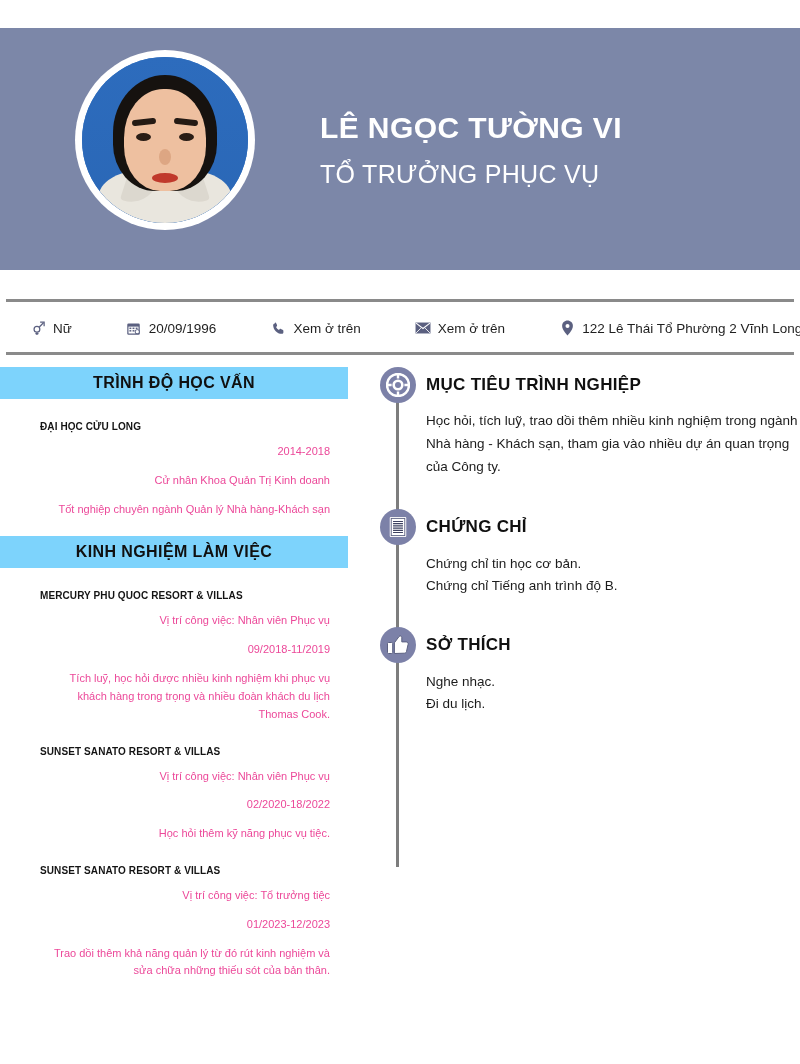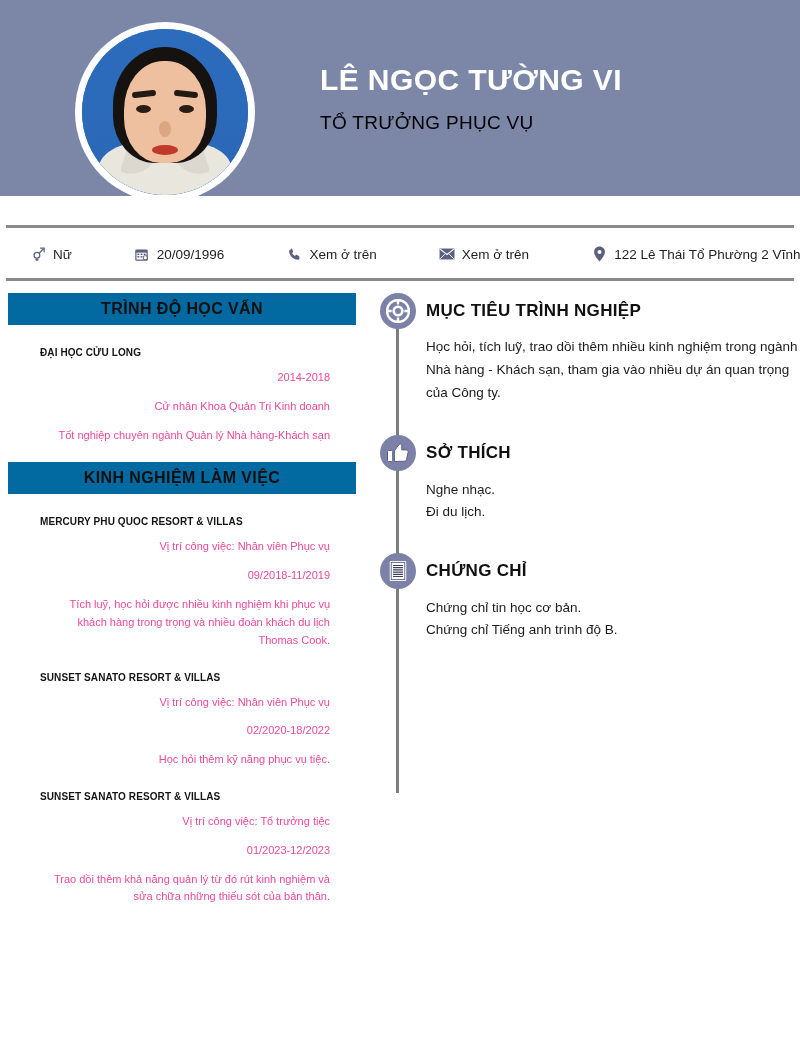--- a/index.html
+++ b/index.html
@@ -11,24 +11,25 @@
     font-family: "Liberation Sans", sans-serif;
     color: #1a1a1a;
     overflow: hidden;
   }
 
   .page { position: relative; width: 800px; height: 1064px; background: #fff; }
 
   
   .header {
     position: relative;
-    height: 196px;
+    height: 242px;
     background: #7c87a8;
     display: flex;
     align-items: center;
+    margin-top: 28px;
   }
 
   .photo-wrap {
     position: absolute;
     left: 75px;
     top: 22px;
     width: 180px;
     height: 180px;
     border-radius: 50%;
     background: #ffffff;
@@ -75,56 +76,55 @@
   .ph-nose { position: absolute; left: 50%; top: 92px; transform: translateX(-50%); width: 12px; height: 16px; background: #dda683; border-radius: 50%; }
   .ph-lip { position: absolute; left: 50%; top: 116px; transform: translateX(-50%); width: 26px; height: 10px; background: #c0392b; border-radius: 50%; }
 
   .header-text { margin-left: 320px; }
   .hdr-name {
     font-size: 30px; font-weight: 700; color: #ffffff;
     letter-spacing: 0.4px; line-height: 1.2;
   }
   .hdr-role {
     margin-top: 14px;
-    font-size: 19px; font-weight: 400; color: #000000;
+    font-size: 25px; font-weight: 400; color: #ffffff;
     letter-spacing: 0.3px;
   }
 
   
   .divider { height: 3px; background: #8a8a8a; margin: 0 6px; }
   .divider.top { margin-top: 29px; }
 
   .contact-bar {
     display: flex; align-items: center;
     padding: 18px 30px 16px 30px;
-    gap: 16px;
+    gap: 8px;
   }
   .contact-item {
     display: flex; align-items: center; gap: 7px;
     font-size: 13.5px; color: #1f1f1f;
     white-space: nowrap;
   }
   .contact-item + .contact-item { margin-left: 46px; align-items: flex-end; }
   .ci-icon { width: 16px; height: 16px; display: inline-flex; align-items: center; justify-content: center; flex: none; }
   .ci-icon svg { display: block; }
 
   
   .body-cols { display: flex; padding-top: 12px; }
   .col-left { width: 370px; flex: none; }
   .col-right { flex: 1; position: relative; }
 
   
   .pink-bar {
-    background: #0369a1;
+    background: #7dd3fc;
     height: 32px;
     width: 348px;
     display: flex; align-items: center; justify-content: center;
     font-size: 16px; font-weight: 700; color: #101010;
     letter-spacing: 0.4px;
-    margin-left: 8px;
   }
 
   .block { padding: 0 40px 0 40px; }
   .block-title {
     font-size: 10px; font-weight: 700; color: #141414;
     margin-top: 22px; letter-spacing: 0.1px;
   }
   .block-line {
     font-size: 11px; color: #ec4899; line-height: 1.62;
     margin-top: 11px;
@@ -325,42 +325,42 @@
         </div>
         <div class="tl-title">MỤC TIÊU TRÌNH NGHIỆP</div>
         <div class="tl-body">
           <div class="tl-para">Học hỏi, tích luỹ, trao dồi thêm nhiều kinh nghiệm trong ngành Nhà hàng - Khách sạn, tham gia vào nhiều dự án quan trọng của Công ty.</div>
         </div>
       </div>
 
 
       <div class="tl-item" style="margin-top:30px;">
         <div class="tl-icon">
-          <svg width="24" height="22" viewBox="0 0 24 22">
-            <rect x="1.5" y="8.5" width="5.2" height="11" rx="1" fill="#ffffff" stroke="#5b6080" stroke-width="1"></rect>
-            <path d="M8.4 19.5V8.8l4.6-6.2c.9-1.2 2.8-.6 2.8 1v4.3h4.4c1.3 0 2.2 1.2 1.9 2.4l-1.6 7.2c-.2 1-1.1 1.7-2.1 1.7z" fill="#ffffff" stroke="#5b6080" stroke-width="1"></path>
-          </svg>
-        </div>
-        <div class="tl-title">SỞ THÍCH</div>
-        <div class="tl-body" style="margin-top:8px;">
-          <div class="tl-line">Nghe nhạc.</div>
-          <div class="tl-line">Đi du lịch.</div>
-        </div>
-      </div>
-
-      <div class="tl-item" style="margin-top:30px;">
-        <div class="tl-icon">
           <svg width="20" height="22" viewBox="0 0 20 24">
             <rect x="1" y="1" width="18" height="22" rx="1.2" fill="#ffffff"></rect>
             <rect x="2.6" y="2.6" width="14.8" height="18.8" fill="none" stroke="#5b6080" stroke-width="1"></rect>
             <path d="M4.6 6h10.8M4.6 8.4h10.8M4.6 10.8h10.8M4.6 13.2h10.8M4.6 15.6h10.8M4.6 18h10.8" stroke="#3d4160" stroke-width="1.35"></path>
           </svg>
         </div>
         <div class="tl-title">CHỨNG CHỈ</div>
         <div class="tl-body" style="margin-top:8px;">
           <div class="tl-line">Chứng chỉ tin học cơ bản.</div>
           <div class="tl-line">Chứng chỉ Tiếng anh trình độ B.</div>
         </div>
       </div>
 
+      <div class="tl-item" style="margin-top:30px;">
+        <div class="tl-icon">
+          <svg width="24" height="22" viewBox="0 0 24 22">
+            <rect x="1.5" y="8.5" width="5.2" height="11" rx="1" fill="#ffffff" stroke="#5b6080" stroke-width="1"></rect>
+            <path d="M8.4 19.5V8.8l4.6-6.2c.9-1.2 2.8-.6 2.8 1v4.3h4.4c1.3 0 2.2 1.2 1.9 2.4l-1.6 7.2c-.2 1-1.1 1.7-2.1 1.7z" fill="#ffffff" stroke="#5b6080" stroke-width="1"></path>
+          </svg>
+        </div>
+        <div class="tl-title">SỞ THÍCH</div>
+        <div class="tl-body" style="margin-top:8px;">
+          <div class="tl-line">Nghe nhạc.</div>
+          <div class="tl-line">Đi du lịch.</div>
+        </div>
+      </div>
+
     </div>
   </div>
 </div>
 
 </body></html>

